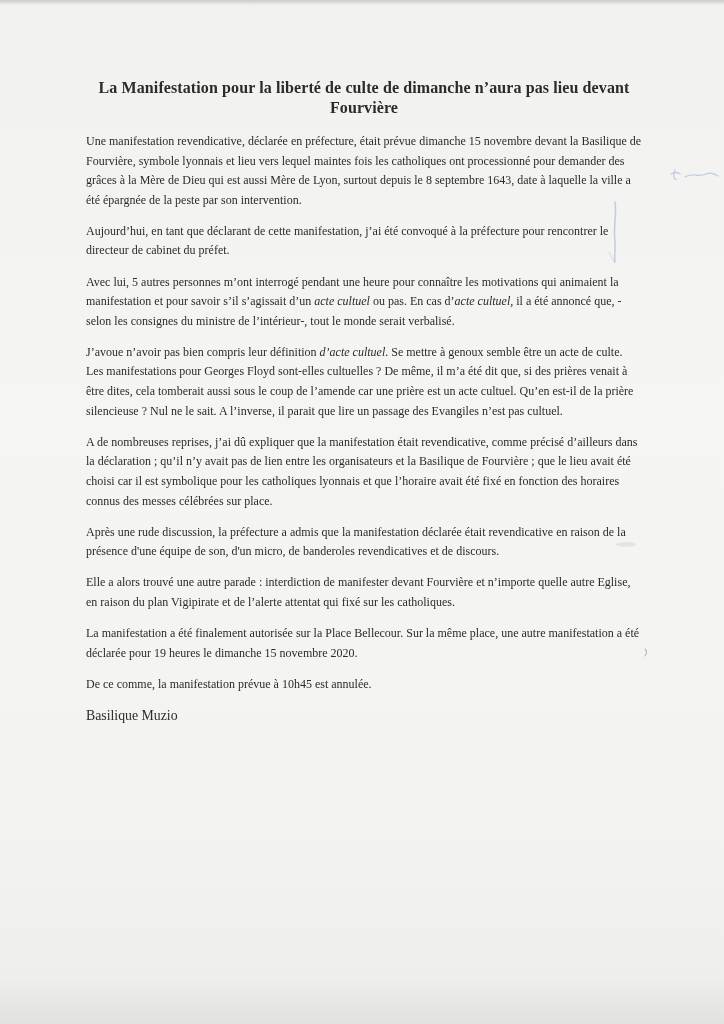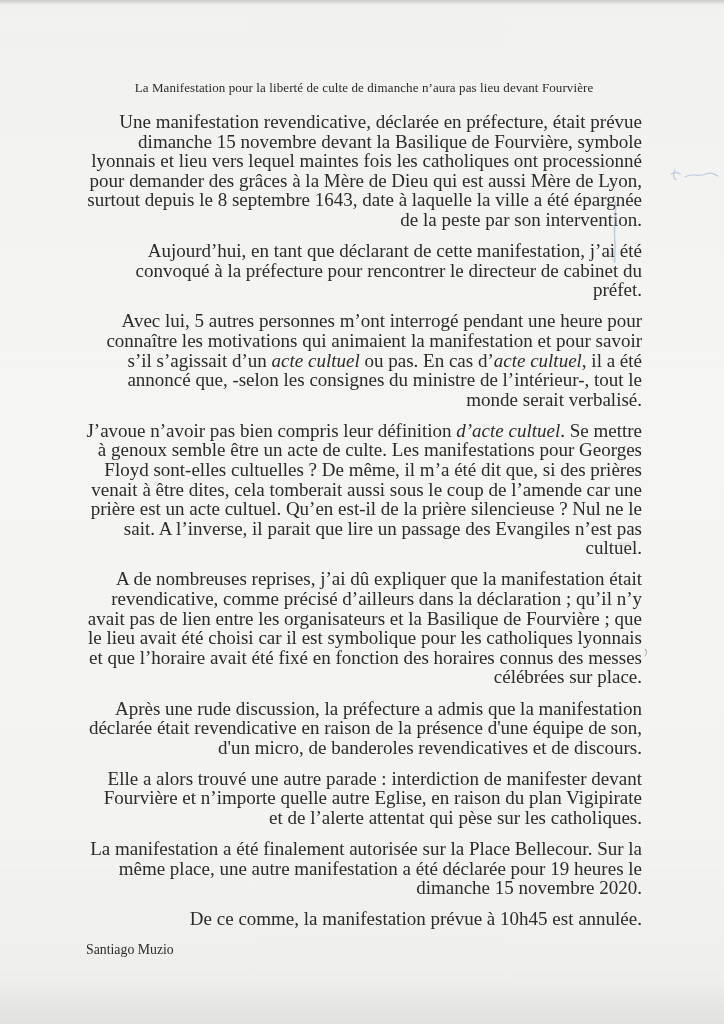--- a/index.html
+++ b/index.html
@@ -39,32 +39,32 @@
     height: 46px;
     background: linear-gradient(180deg, rgba(0,0,0,0), rgba(0,0,0,0.05));
   }
   .doc {
     position: absolute;
     top: 78px;
     left: 86px;
     width: 556px;
   }
   .doc-title {
-    font-size: 13px;
-    font-weight: normal;
+    font-size: 16px;
+    font-weight: bold;
     text-align: center;
     line-height: 20px;
     margin: 0 0 14px 0;
     letter-spacing: 0.1px;
   }
   .paragraphs p {
-    font-size: 19px;
+    font-size: 12px;
     line-height: 19.6px;
     margin: 0 0 11.5px 0;
-    text-align: right;
+    text-align: left;
   }
   .italic { font-style: italic; }
   .signature {
     font-size: 13.8px;
     line-height: 19.6px;
     margin: 0;
   }
   .pen-mark {
     position: absolute;
     color: var(--pen-mark-color);
@@ -95,25 +95,25 @@
 
   <div class="doc">
     <h1 class="doc-title">La Manifestation pour la liberté de culte de dimanche n’aura pas lieu devant Fourvière</h1>
     <div class="paragraphs">
         <p><span>Une manifestation revendicative, déclarée en préfecture, était prévue dimanche 15 novembre devant la Basilique de Fourvière, symbole lyonnais et lieu vers lequel maintes fois les catholiques ont processionné pour demander des grâces à la Mère de Dieu qui est aussi Mère de Lyon, surtout depuis le 8 septembre 1643, date à laquelle la ville a été épargnée de la peste par son intervention.</span></p>
         <p><span>Aujourd’hui, en tant que déclarant de cette manifestation, j’ai été convoqué à la préfecture pour rencontrer le directeur de cabinet du préfet.</span></p>
         <p><span>Avec lui, 5 autres personnes m’ont interrogé pendant une heure pour connaître les motivations qui animaient la manifestation et pour savoir s’il s’agissait d’un </span><span class="italic">acte cultuel</span><span> ou pas. En cas d’</span><span class="italic">acte cultuel</span><span>, il a été annoncé que, -selon les consignes du ministre de l’intérieur-, tout le monde serait verbalisé.</span></p>
         <p><span>J’avoue n’avoir pas bien compris leur définition </span><span class="italic">d’acte cultuel</span><span>. Se mettre à genoux semble être un acte de culte. Les manifestations pour Georges Floyd sont-elles cultuelles ? De même, il m’a été dit que, si des prières venait à être dites, cela tomberait aussi sous le coup de l’amende car une prière est un acte cultuel. Qu’en est-il de la prière silencieuse ? Nul ne le sait. A l’inverse, il parait que lire un passage des Evangiles n’est pas cultuel.</span></p>
         <p><span>A de nombreuses reprises, j’ai dû expliquer que la manifestation était revendicative, comme précisé d’ailleurs dans la déclaration ; qu’il n’y avait pas de lien entre les organisateurs et la Basilique de Fourvière ; que le lieu avait été choisi car il est symbolique pour les catholiques lyonnais et que l’horaire avait été fixé en fonction des horaires connus des messes célébrées sur place.</span></p>
         <p><span>Après une rude discussion, la préfecture a admis que la manifestation déclarée était revendicative en raison de la présence d'une équipe de son, d'un micro, de banderoles revendicatives et de discours.</span></p>
-        <p><span>Elle a alors trouvé une autre parade : interdiction de manifester devant Fourvière et n’importe quelle autre Eglise, en raison du plan Vigipirate et de l’alerte attentat qui pèse sur les catholiques.</span></p>
+        <p><span>Elle a alors trouvé une autre parade : interdiction de manifester devant Fourvière et n’importe quelle autre Eglise, en raison du plan Vigipirate et de l’alerte attentat qui fixé sur les catholiques.</span></p>
         <p><span>La manifestation a été finalement autorisée sur la Place Bellecour. Sur la même place, une autre manifestation a été déclarée pour 19 heures le dimanche 15 novembre 2020.</span></p>
         <p><span>De ce comme, la manifestation prévue à 10h45 est annulée.</span></p>
       </div>
-    <p class="signature">Santiago Muzio</p>
+    <p class="signature">Basilique Muzio</p>
   </div>
 
   <svg class="pen-mark pen-mark-squiggle" width="52" height="24" viewBox="0 0 52 24">
     <path d="M7 4 C5 9,5.5 14,8 13 M3 8 C7 6,10 6.5,12 8" fill="none" stroke="currentColor" stroke-width="1.3" stroke-linecap="round"></path>
     <path d="M17 11 C24 6,30 12,38 8 C42 6,47 8,50 10" fill="none" stroke="currentColor" stroke-width="1.2" stroke-linecap="round"></path>
   </svg>
 
   <svg class="pen-mark pen-mark-vertical" width="16" height="64" viewBox="0 0 16 64">
     <path d="M8 2 C10 14,6 28,8 42 C8.6 50,7 56,8 62" fill="none" stroke="currentColor" stroke-width="1.6" stroke-linecap="round"></path>
     <path d="M2 52 C4 56,6 60,7 62" fill="none" stroke="currentColor" stroke-width="1" stroke-linecap="round" opacity="0.7"></path>

